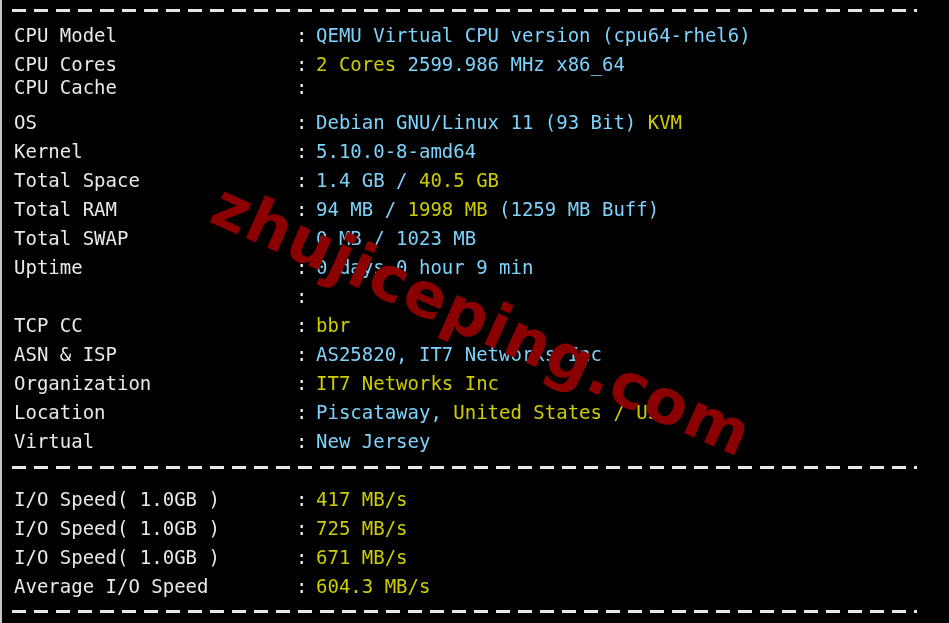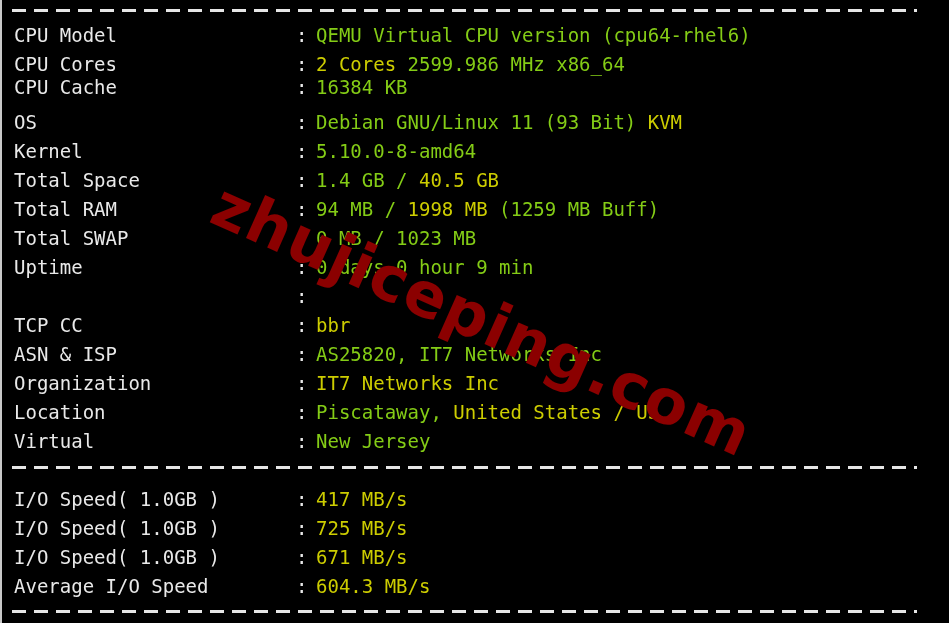--- a/index.html
+++ b/index.html
@@ -68,21 +68,21 @@
     left: 296px;
     top: 0;
     color: #e9e9e9;
   }
   .value {
     position: absolute;
     left: 316px;
     top: 0;
     white-space: pre;
   }
-  .c { color: #84cc16; }  
+  .c { color: #7dd3fc; }  
   .y { color: #cdcd00; }  
 
   #watermark {
     position: absolute;
     left: 222px;
     top: 188px;
     color: #8b0000;
     font-family: "DejaVu Sans", "Liberation Sans", sans-serif;
     font-size: 62px;
     font-weight: bold;
@@ -99,21 +99,21 @@
 
 <div id="screen">
 
   <div id="left-border"></div>
 
   <div class="sep" id="sep-top"></div>
 
   <div class="rows" id="system-info-rows">
       <div class="row" style="top: 21px;"><span class="label">CPU Model</span><span class="colon">:</span><span class="value"><span class="c">QEMU Virtual CPU version (cpu64-rhel6)</span></span></div>
       <div class="row" style="top: 50px;"><span class="label">CPU Cores</span><span class="colon">:</span><span class="value"><span class="y">2 Cores </span><span class="c">2599.986 MHz x86_64</span></span></div>
-      <div class="row" style="top: 73px; padding-left: 10px;"><span class="label">CPU Cache</span><span class="colon">:</span><span class="value"><span class="c">16384 KB</span></span></div>
+      <div class="row" style="top: 73px; padding-left: 10px;"><span class="label">CPU Cache</span><span class="colon">:</span></div>
       <div class="row" style="top: 108px;"><span class="label">OS</span><span class="colon">:</span><span class="value"><span class="c">Debian GNU/Linux 11 (93 Bit) </span><span class="y">KVM</span></span></div>
       <div class="row" style="top: 137px;"><span class="label">Kernel</span><span class="colon">:</span><span class="value"><span class="c">5.10.0-8-amd64</span></span></div>
       <div class="row" style="top: 166px;"><span class="label">Total Space</span><span class="colon">:</span><span class="value"><span class="c">1.4 GB / </span><span class="y">40.5 GB</span></span></div>
       <div class="row" style="top: 195px;"><span class="label">Total RAM</span><span class="colon">:</span><span class="value"><span class="c">94 MB / </span><span class="y">1998 MB</span><span class="c"> (1259 MB Buff)</span></span></div>
       <div class="row" style="top: 224px;"><span class="label">Total SWAP</span><span class="colon">:</span><span class="value"><span class="c">0 MB / 1023 MB</span></span></div>
       <div class="row" style="top: 253px; padding-left: 16px;"><span class="label">Uptime</span><span class="colon">:</span><span class="value"><span class="c">0 days 0 hour 9 min</span></span></div>
       <div class="row" style="top: 282px;"><span class="colon">:</span></div>
       <div class="row" style="top: 311px;"><span class="label">TCP CC</span><span class="colon">:</span><span class="value"><span class="y">bbr</span></span></div>
       <div class="row" style="top: 340px;"><span class="label">ASN &amp; ISP</span><span class="colon">:</span><span class="value"><span class="c">AS25820, IT7 Networks Inc</span></span></div>
       <div class="row" style="top: 369px;"><span class="label">Organization</span><span class="colon">:</span><span class="value"><span class="y">IT7 Networks Inc</span></span></div>

